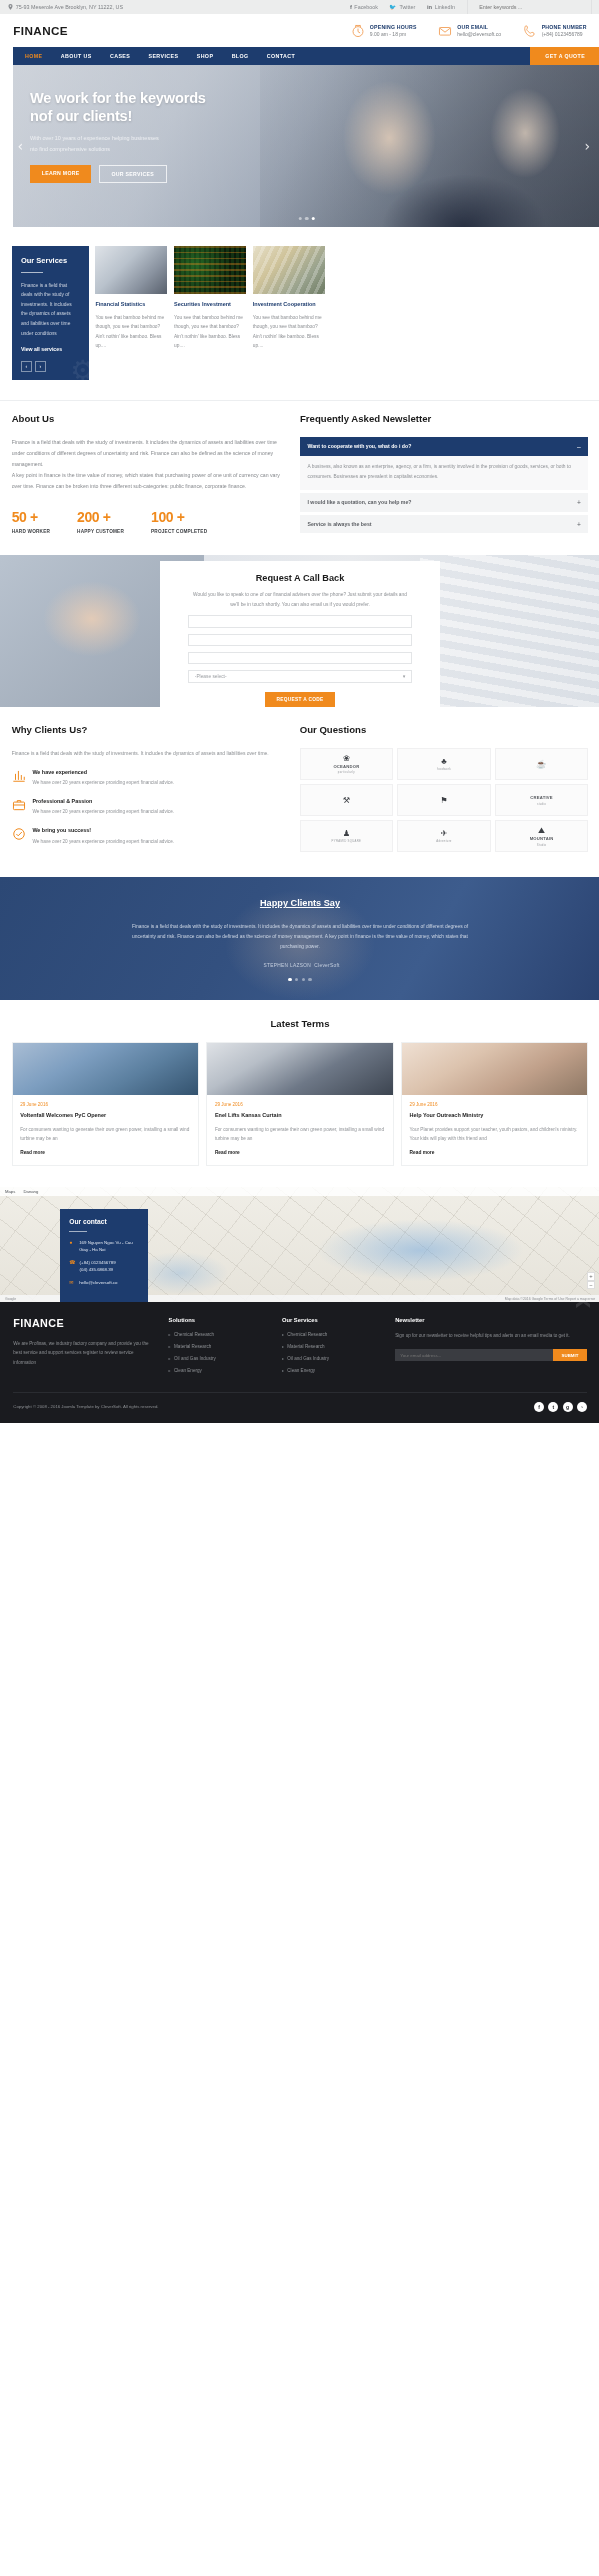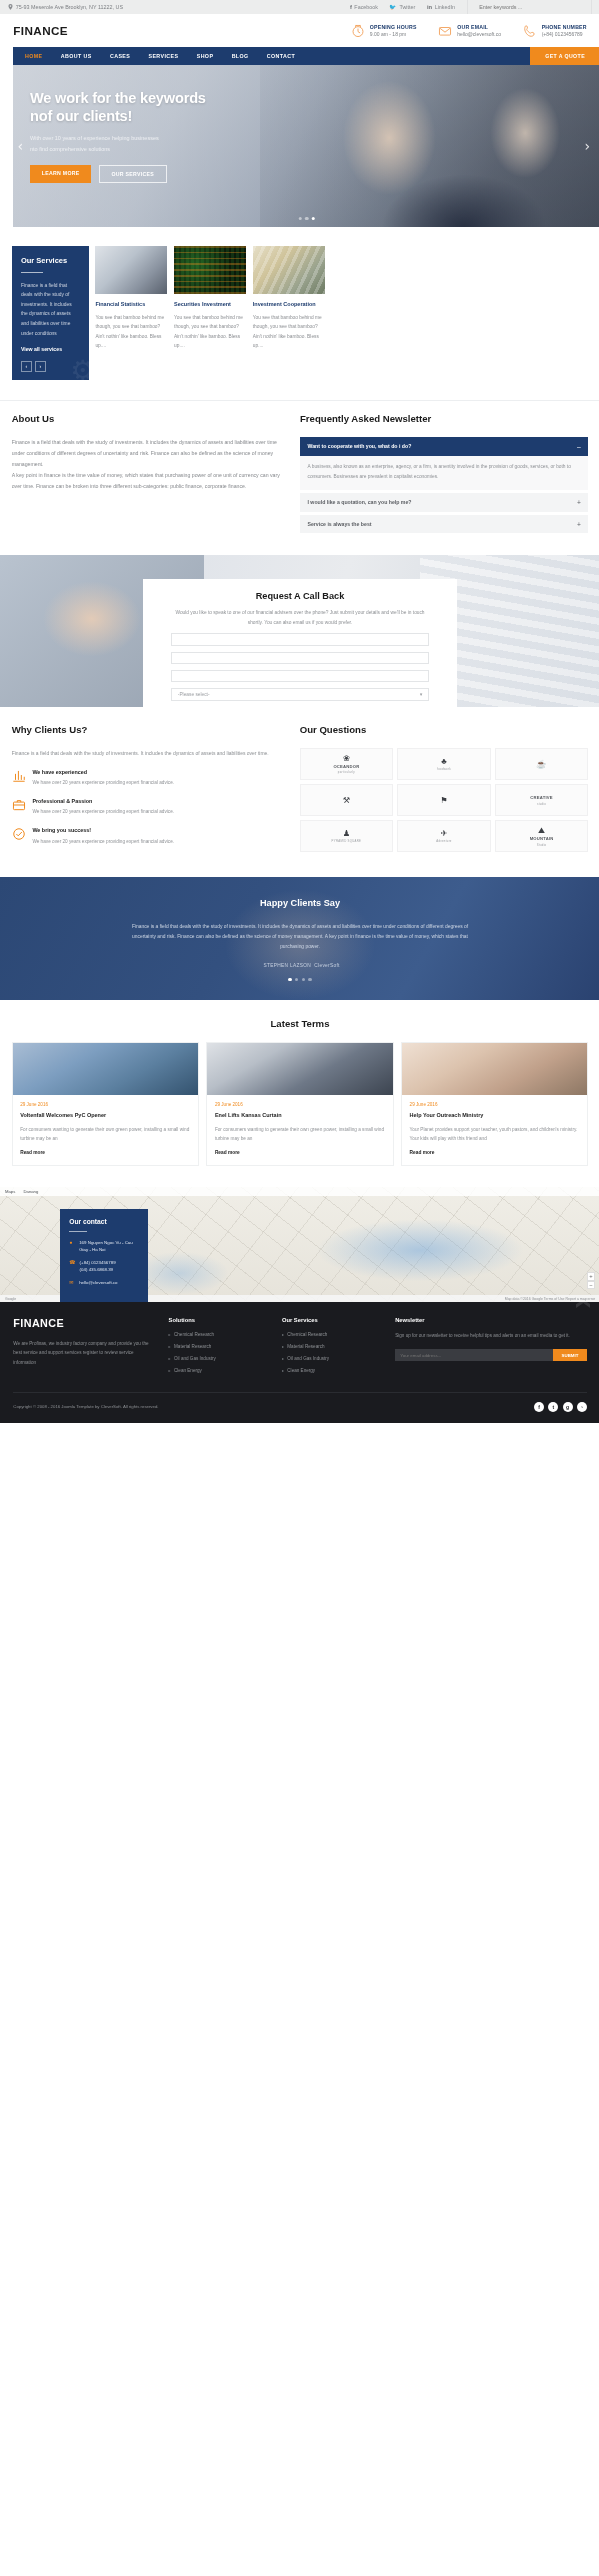--- a/index.html
+++ b/index.html
@@ -154,22 +154,22 @@
     position: relative; height: 152px;
     background: linear-gradient(105deg,#c3cbd6 0%,#dfe3e9 25%,#e9ebee 55%,#cfd5dd 100%);
     overflow: hidden;
   }
   .cb::before{content:"";position:absolute;left:0;top:0;width:34%;height:100%;
     background:radial-gradient(ellipse 75px 58px at 45% 42%, rgba(232,205,182,.9), rgba(232,205,182,0) 65%),
                linear-gradient(140deg,#b9c3cf,#98a3b1);}
   .cb::after{content:"";position:absolute;right:0;top:0;width:30%;height:100%;
     background:repeating-linear-gradient(10deg,rgba(255,255,255,.55) 0 6.7px,rgba(228,232,237,.5) 6.7px 14px);}
   .cb-card {
-    position: absolute; left: 50%; transform: translateX(-50%); top: 24px;
-    width: 314px; background: #fff; padding: 11.7px 28px 13.3px; text-align: center; z-index: 3;
+    position: absolute; left: 50%; transform: translateX(-50%); top: 6px;
+    width: 280px; background: #fff; padding: 11.7px 28px 13.3px; text-align: center; z-index: 3;
   }
   .cb-card h3 { font-size: 9.2px; font-weight: bold; color: #1b1b1b; }
   .cb-card p { font-size: 4.8px; line-height: 2; color: #8d9094; margin-top: 7.5px; }
   .cb-card input, .cb-card select {
     width: 100%; height: 12.5px; border: 0.8px solid #e3e5e7; margin-top: 5.8px;
     font-size: 4.8px; color: #9a9da1; padding: 0 5.8px; outline: none; background: #fff;
     font-family: "Liberation Sans", sans-serif; border-radius: 0;
     -webkit-appearance: none; appearance: none;
   }
   .selwrap { position: relative; }
@@ -196,21 +196,21 @@
 
   
   .tst {
     position: relative; height: 123px; padding-top: 21.7px; text-align: center;
     background: linear-gradient(120deg,#2c4875 0%,#33507f 40%,#3d5c8d 70%,#2a4270 100%);
     overflow: hidden;
   }
   .tst::before{content:"";position:absolute;inset:0;
     background:radial-gradient(ellipse 125px 92px at 50% 55%, rgba(226,196,168,.28), rgba(226,196,168,0) 60%);}
   .tst-in { position: relative; z-index: 2; }
-  .tst h2 { font-size: 9.2px; font-weight: bold; color: #fff; }
+  .tst h2 { font-size: 9.2px; font-weight: bold; color: #fff; text-decoration: underline; }
   .tst p { font-size: 4.9px; line-height: 2.05; color: #cfd8e6; width: 358px;
            margin: 13.3px auto 0; }
   .tst .who { margin-top: 11.7px; font-size: 4.8px; font-weight: bold; color: #f08a1d;
               letter-spacing: 0.3px; }
   .tst .who span { color: #c7d1e0; font-weight: normal; margin-left: 3.3px; }
   .tdots { display: flex; gap: 3.3px; justify-content: center; margin-top: 9.2px; }
   .tdots i { width: 3.3px; height: 3.3px; border-radius: 50%; background: rgba(255,255,255,.45); display:block;}
   .tdots i.on { background: #fff; }
 
   
@@ -418,20 +418,34 @@
       <h4>Investment Cooperation</h4>
       <p>You see that bamboo behind me though, you see that bamboo? Ain't nothin' like bamboo. Bless up....</p>
     </div>
   </div>
 
   <div class="ab-sec">
     <div class="ab-l">
       <h2 class="sec">About Us</h2>
       <p>Finance is a field that deals with the study of investments. It includes the dynamics of assets and liabilities over time under conditions of different degrees of uncertainty and risk. Finance can also be defined as the science of money management.</p>
       <p>A key point in finance is the time value of money, which states that purchasing power of one unit of currency can vary over time. Finance can be broken into three different sub-categories: public finance, corporate finance.</p>
+      <div class="counters">
+        <div class="cnt">
+          <div class="n">50 +</div>
+          <div class="l">HARD WORKER</div>
+        </div>
+        <div class="cnt">
+          <div class="n">200 +</div>
+          <div class="l">HAPPY CUSTOMER</div>
+        </div>
+        <div class="cnt">
+          <div class="n">100 +</div>
+          <div class="l">PROJECT COMPLETED</div>
+        </div>
+      </div>
     </div>
 
     <div class="ab-r">
       <h2 class="sec">Frequently Asked Newsletter</h2>
       <div class="faq-item">
         <div class="faq-q">
           <span>Want to cooperate with you, what do i do?</span>
           <span class="pm">–</span>
         </div>
         <div class="faq-a">A business, also known as an enterprise, agency, or a firm, is anentity involved in the provision of goods, services, or both to consumers. Businesses are prevalent in capitalist economies.</div>

